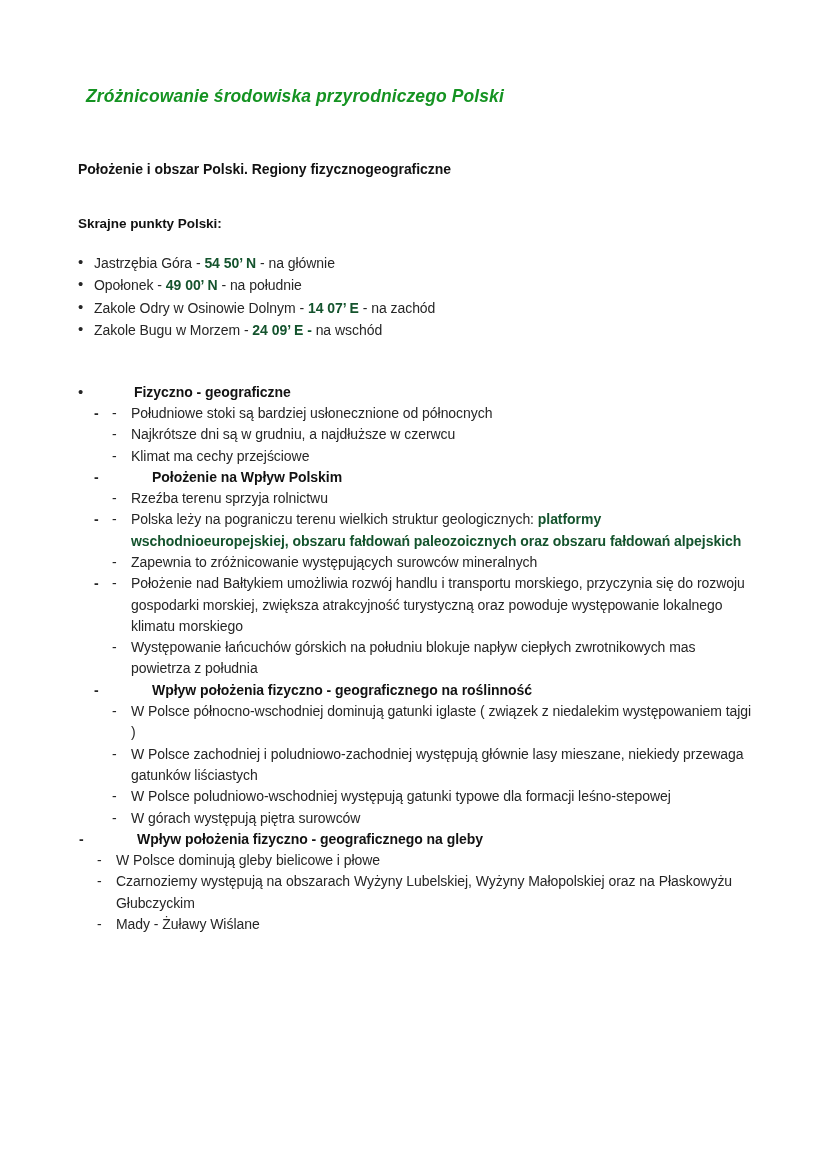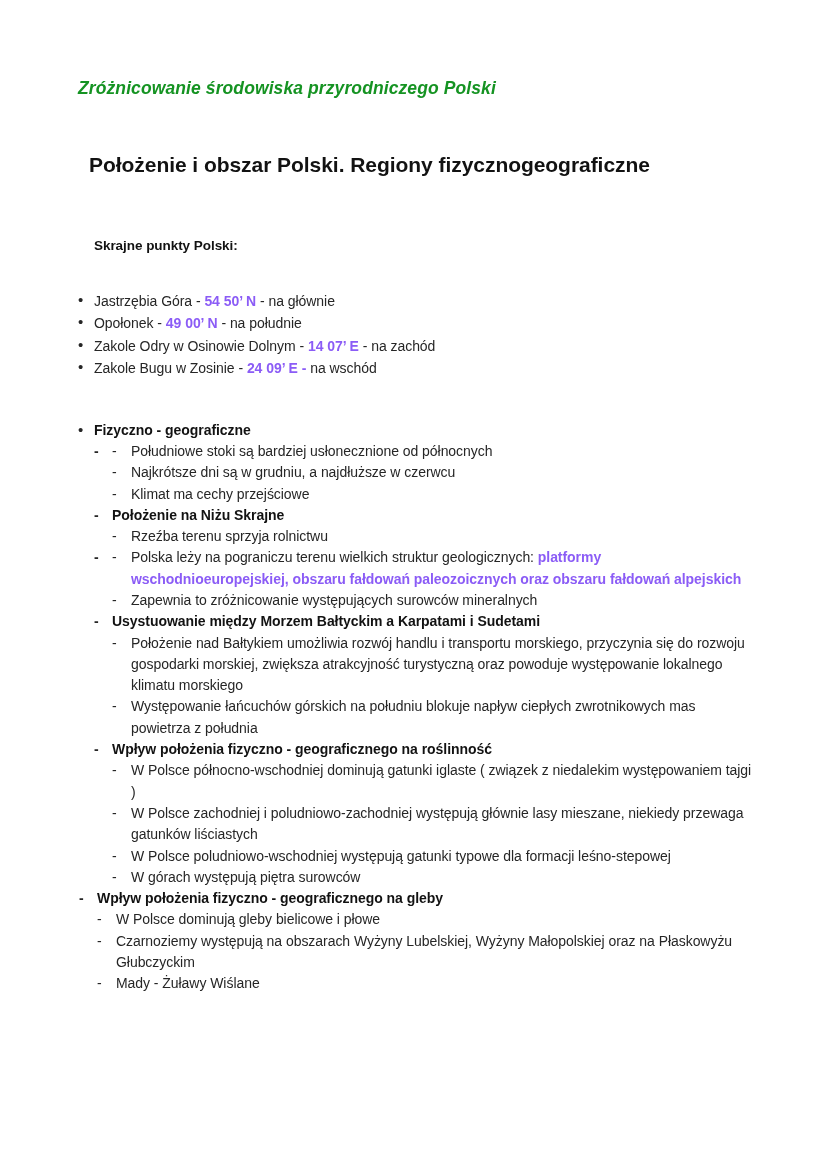--- a/index.html
+++ b/index.html
@@ -29,37 +29,37 @@
     width: 676px;
   }
 
   
   .doc-title {
     font-size: 17.5px;
     font-weight: bold;
     font-style: italic;
     color: #159322;
     letter-spacing: 0.1px;
-    margin: 0;
+    margin: 8px;
     line-height: 20px;
   }
   .section-title {
-    font-size: 21px;
+    font-size: 14px;
     font-weight: bold;
     color: #121212;
-    margin: 11px;
+    margin: 0;
     line-height: 19px;
     padding-top: 46px;
     letter-spacing: -0.05px;
   }
   .subsection-title {
     font-size: 13.5px;
     font-weight: bold;
     color: #121212;
-    margin: 16px;
+    margin: 0;
     line-height: 18px;
     letter-spacing: -0.05px;
   }
   .gap-skrajne  { height: 36px; }
   .gap-list1    { height: 19px; }
   .gap-konsek   { height: 21px; }
   .gap-list2    { height: 19px; }
 
   
   ul.lst {
@@ -101,22 +101,22 @@
   }
 
   
   .lvl3 { margin-left: 18px; }
   .lvl3 > .row { padding-left: 19px; }
   .lvl3 > .row > .mark { font-size: 14px; line-height: 21px; }
 
   
   .punkty > .row { line-height: 22.4px; }
 
-  .bold   { font-weight: bold; color: #8b5cf6; }
-  .strong-head { font-weight: bold; color: #121212; font-size: 14px; }
+  .bold   { font-weight: bold; color: #14532d; }
+  .strong-head { font-weight: bold; color: #121212; font-size: 14px; margin-left: 40px; }
 </style>
 </head>
 <body>
 
 <div class="page">
   <div class="content">
 
     <h1 class="doc-title">Zróżnicowanie środowiska przyrodniczego Polski</h1>
 
     <h2 class="section-title">Położenie i obszar Polski. Regiony fizycznogeograficzne</h2>
@@ -135,21 +135,21 @@
       <li class="row">
         <span class="mark">•</span>
         <span class="txt"><span>Opołonek - </span><span class="bold">49 00’ N</span><span> - na południe</span></span>
       </li>
       <li class="row">
         <span class="mark">•</span>
         <span class="txt"><span>Zakole Odry w Osinowie Dolnym - </span><span class="bold">14 07’ E</span><span> - na zachód</span></span>
       </li>
       <li class="row">
         <span class="mark">•</span>
-        <span class="txt"><span>Zakole Bugu w Zosinie - </span><span class="bold">24 09’ E -</span><span> na wschód</span></span>
+        <span class="txt"><span>Zakole Bugu w Morzem - </span><span class="bold">24 09’ E -</span><span> na wschód</span></span>
       </li>
     </ul>
 
     <div class="gap-konsek"></div>
 
 
     <div class="gap-list2"></div>
 
     <ul class="lst lvl1">
       <li class="row">
@@ -171,21 +171,21 @@
               </li>
               <li class="row">
                 <span class="mark">-</span>
                 <span class="txt">Klimat ma cechy przejściowe</span>
               </li>
             </ul>
           </li>
 
           <li class="row">
             <span class="mark">-</span>
-            <span class="txt strong-head">Położenie na Niżu Skrajne</span>
+            <span class="txt strong-head">Położenie na Wpływ Polskim</span>
             <ul class="lst lvl3">
               <li class="row">
                 <span class="mark">-</span>
                 <span class="txt">Rzeźba terenu sprzyja rolnictwu</span>
               </li>
             </ul>
           </li>
 
           <li class="row">
             <span class="mark">-</span>
@@ -196,21 +196,20 @@
               </li>
               <li class="row">
                 <span class="mark">-</span>
                 <span class="txt">Zapewnia to zróżnicowanie występujących surowców mineralnych</span>
               </li>
             </ul>
           </li>
 
           <li class="row">
             <span class="mark">-</span>
-            <span class="txt strong-head">Usystuowanie między Morzem Bałtyckim a Karpatami i Sudetami</span>
             <ul class="lst lvl3">
               <li class="row">
                 <span class="mark">-</span>
                 <span class="txt">Położenie nad Bałtykiem umożliwia rozwój handlu i transportu morskiego, przyczynia się do rozwoju gospodarki morskiej, zwiększa atrakcyjność turystyczną oraz powoduje występowanie lokalnego klimatu morskiego</span>
               </li>
               <li class="row">
                 <span class="mark">-</span>
                 <span class="txt">Występowanie łańcuchów górskich na południu blokuje napływ ciepłych zwrotnikowych mas powietrza z południa</span>
               </li>
             </ul>

